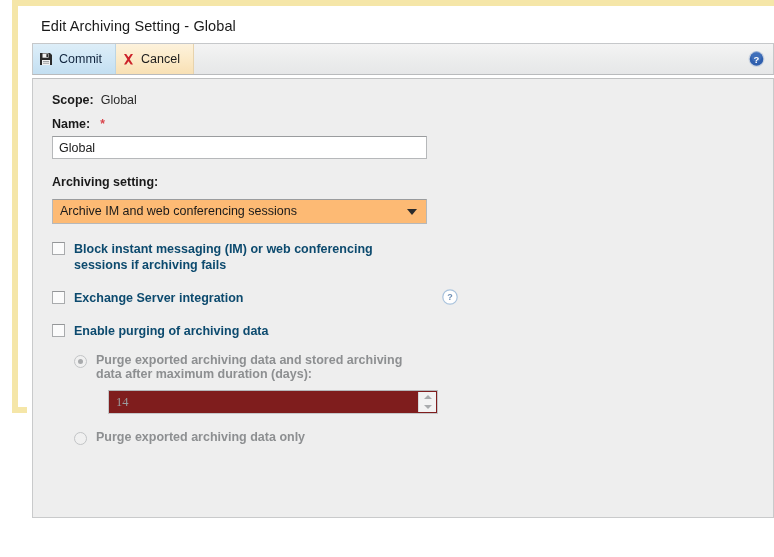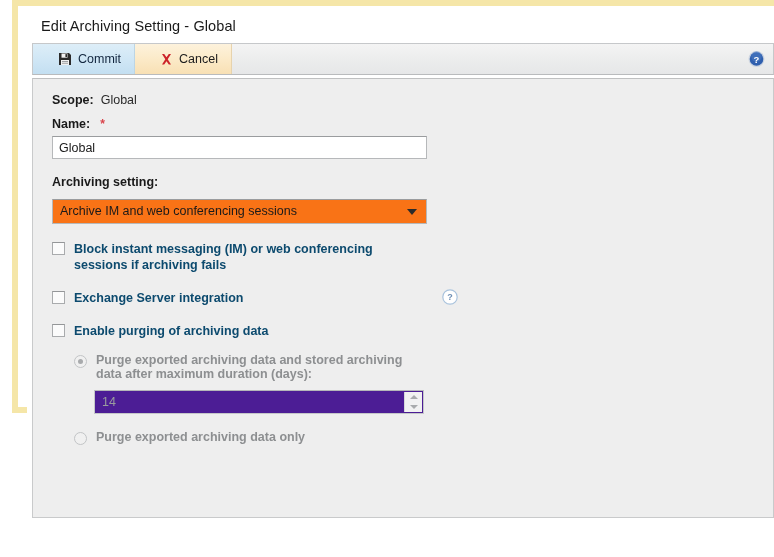--- a/index.html
+++ b/index.html
@@ -59,21 +59,21 @@
     background: linear-gradient(to bottom, #f4f4f4 0%, #eceded 50%, #e6e7e8 100%);
     border: 1px solid #c6c8ca;
     border-bottom: 1px solid #b9bbbd;
     display: flex;
     align-items: stretch;
   }
   .toolbar-button {
     display: flex;
     align-items: center;
     gap: 6px;
-    padding: 0 13px 0 25px;
+    padding: 0 13px 0 6px;
     border-right: 1px solid #d2d4d6;
     cursor: pointer;
     font-size: 12.5px;
     color: #12263f;
     user-select: none;
     text-align: right;
   }
   #commit-button {
     background: linear-gradient(to bottom, #ddeef8 0%, #cfe6f5 55%, #c3dff1 100%);
     border-right: 1px solid #bcd5e4;
@@ -161,21 +161,21 @@
     outline: none;
   }
 
   .section-gap { height: 16px; }
 
   .select-wrap {
     position: relative;
     width: 375px;
     height: 25px;
     margin-top: 5px;
-    background: #f97316;
+    background: #fdba74;
     border: 1px solid #b6b8ba;
     border-top-color: #9a9c9e;
     box-sizing: border-box;
     cursor: pointer;
   }
   .select-value {
     position: absolute;
     left: 7px;
     top: 4px;
     font-size: 12.5px;
@@ -260,25 +260,26 @@
     font-size: 12.5px;
     font-weight: bold;
     color: #8d8f91;
     line-height: 14px;
     max-width: 330px;
   }
   .spinner-wrap {
     position: relative;
     width: 330px;
     height: 24px;
-    margin: 9px 0 0 20px;
-    background: #4c1d95;
+    margin: 9px 0 0 34px;
+    background: #7f1d1d;
     border: 1px solid #c5c7c9;
     border-top-color: #b5b7b9;
     box-sizing: border-box;
+    font-family: Liberation Serif, serif;
   }
   .spinner-value {
     position: absolute;
     left: 7px;
     top: 4px;
     font-size: 12.5px;
     color: #9a9c9e;
   }
   .spinner-buttons {
     position: absolute;

